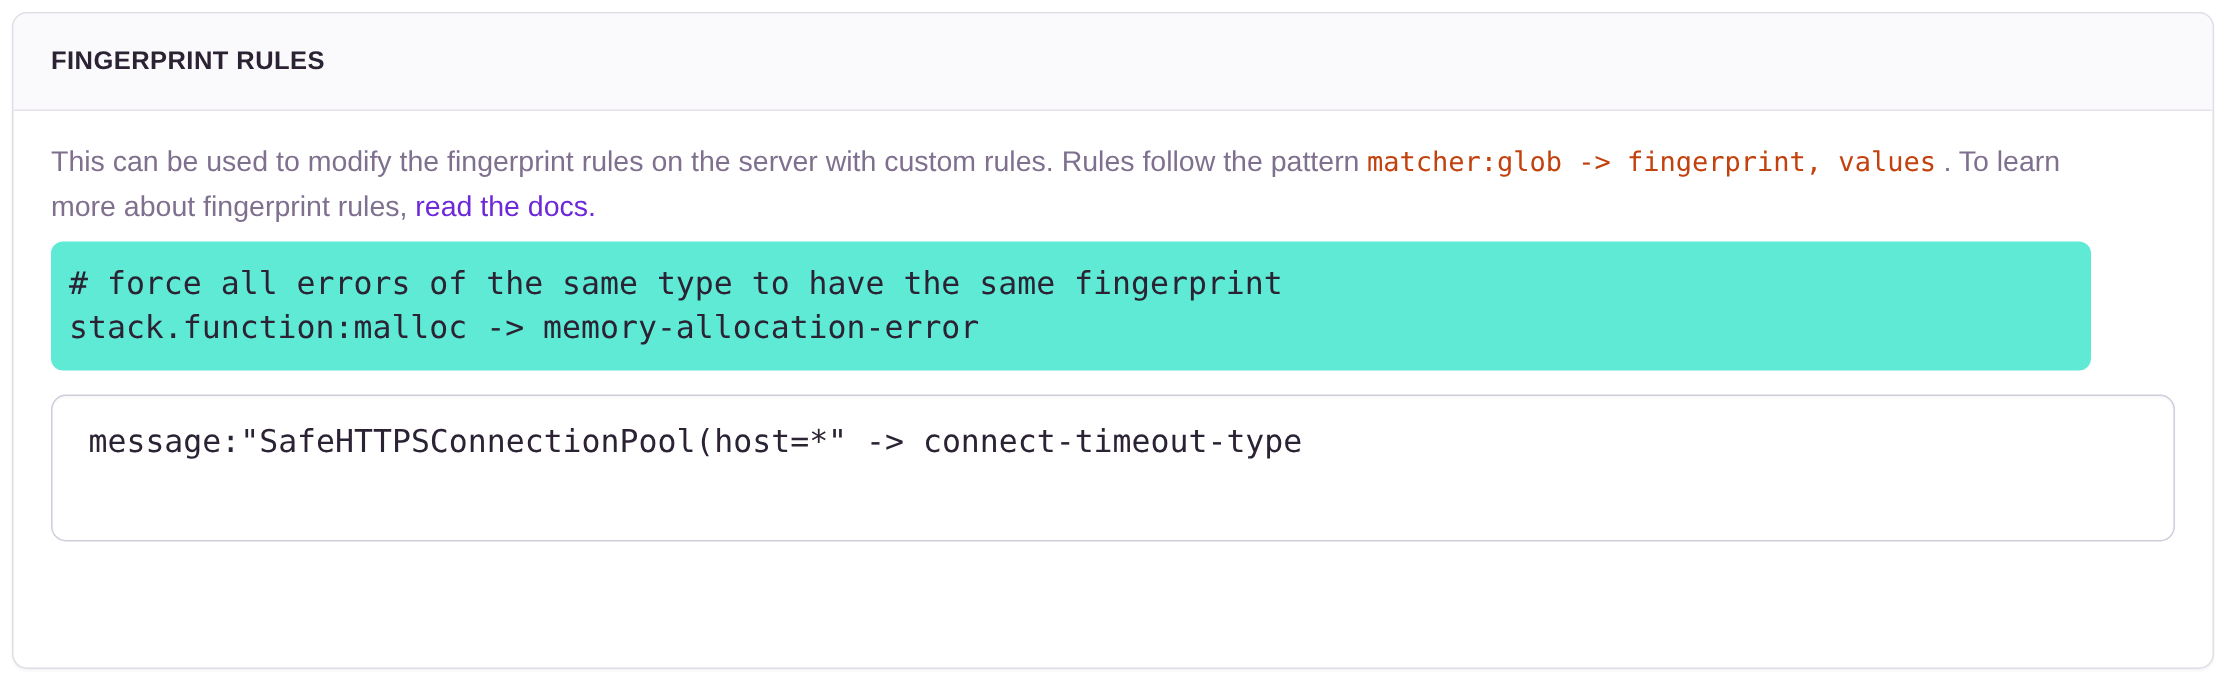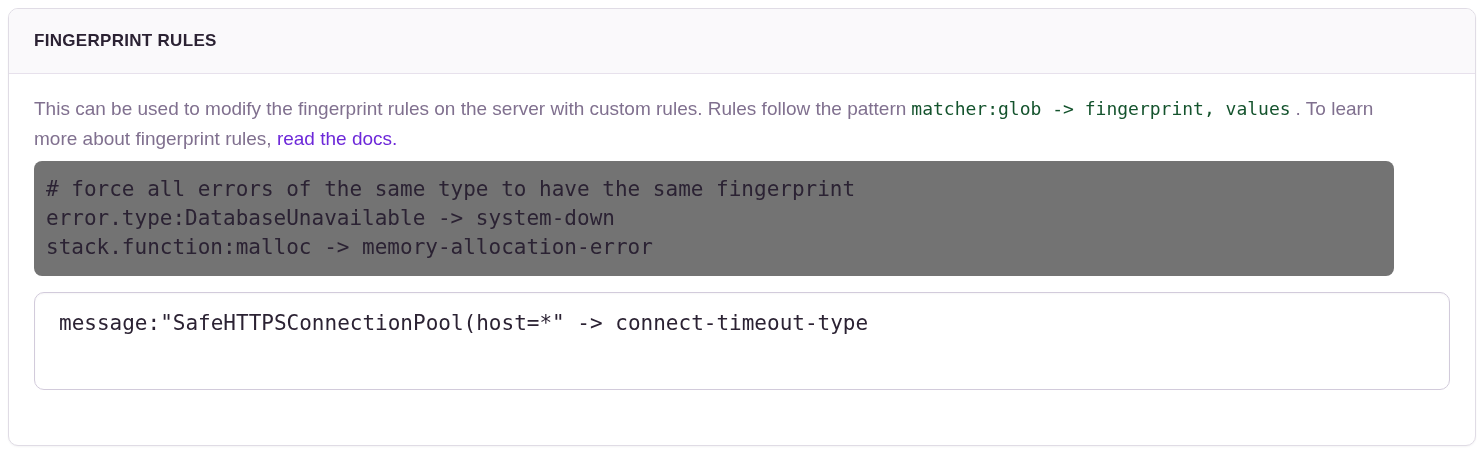--- a/index.html
+++ b/index.html
@@ -43,30 +43,30 @@
   .description {
     font-size: 19px;
     line-height: 30px;
     color: #80708f;
     margin: 0 0 7px 0;
     max-width: 1378px;
   }
   .inline-code {
     font-family: "DejaVu Sans Mono", monospace;
     font-size: 18px;
-    color: #14532d;
+    color: #c2410c;
     padding: 0 5px;
   }
   .docs-link {
     color: #6d28d9;
     text-decoration: none;
     cursor: pointer;
   }
   .example {
-    background: #737373;
+    background: #5eead4;
     border-radius: 8px;
     padding: 14px 20px 14px 12px;
     margin: 0 56px 16px 0;
     font-family: "DejaVu Sans Mono", monospace;
     font-size: 21px;
     line-height: 29px;
     color: #2b2233;
     white-space: pre;
     overflow: hidden;
   }
@@ -96,17 +96,17 @@
 <section class="panel">
   <header class="panel-header">
     <span class="panel-title">FINGERPRINT RULES</span>
   </header>
 
   <div class="panel-body">
 
     <p class="description"><span>This can be used to modify the fingerprint rules on the server with custom rules. Rules follow the pattern</span><code class="inline-code">matcher:glob -&gt; fingerprint, values</code><span>. To learn more about fingerprint rules,</span>
       <a class="docs-link">read the docs.</a></p>
 
-    <pre class="example"><div class="code-line"># force all errors of the same type to have the same fingerprint</div><div class="code-line">error.type:DatabaseUnavailable -&gt; system-down</div><div class="code-line">stack.function:malloc -&gt; memory-allocation-error</div></pre>
+    <pre class="example"><div class="code-line"># force all errors of the same type to have the same fingerprint</div><div class="code-line">stack.function:malloc -&gt; memory-allocation-error</div></pre>
 
     <textarea class="rules-textarea" spellcheck="false" style="">message:"SafeHTTPSConnectionPool(host=*" -&gt; connect-timeout-type</textarea>
   </div>
 </section>
 
 </body></html>

